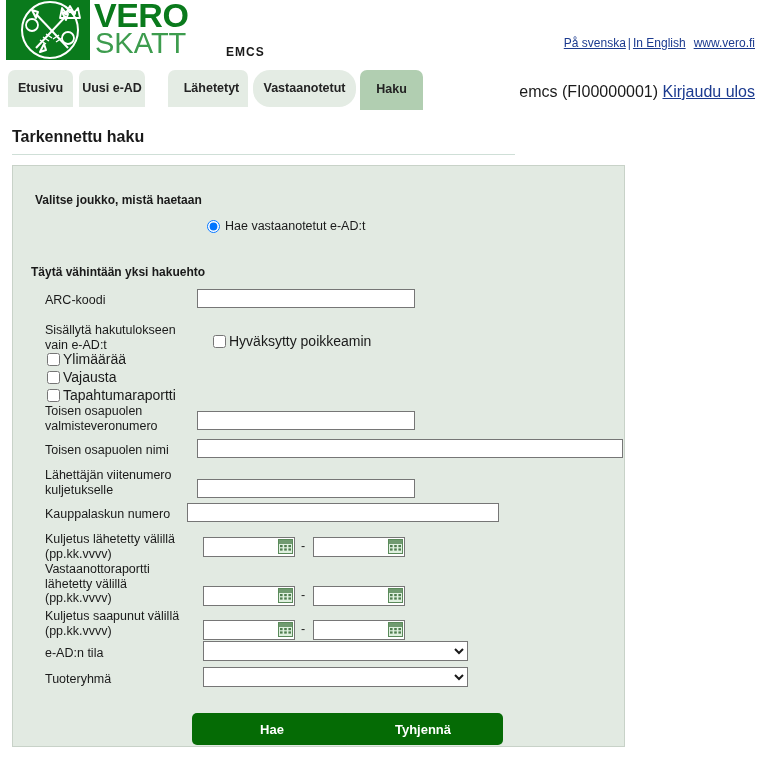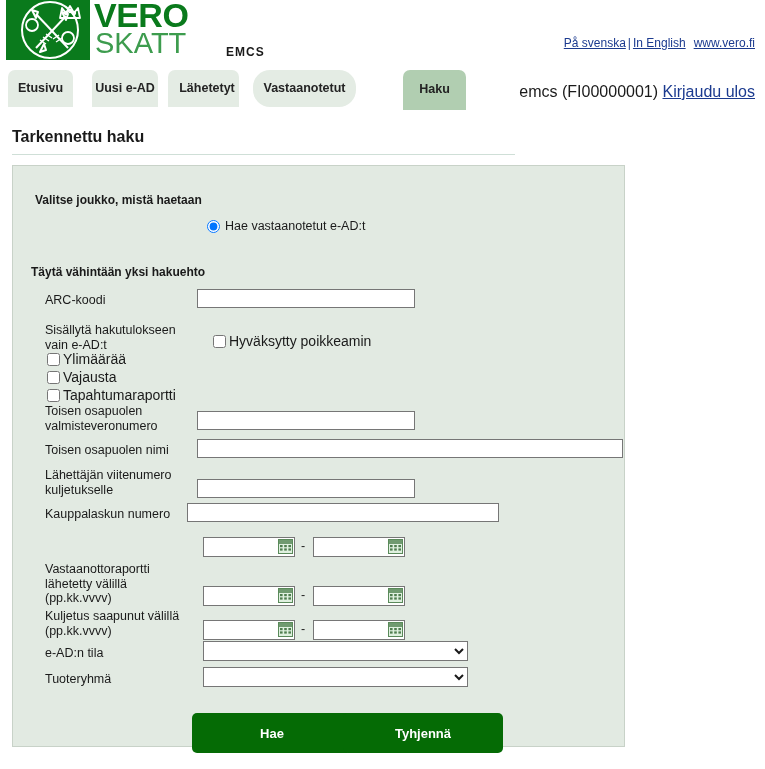--- a/index.html
+++ b/index.html
@@ -281,21 +281,21 @@
   }
   .dash {
     position: absolute;
     font-size: 12.5px;
     color: #1a1a1a;
   }
 
   
   .btn {
     position: absolute;
-    height: 40px;
+    height: 32px;
     background: #056b05;
     color: #ffffff;
     border: none;
     border-radius: 5px;
     font-family: "Liberation Sans", sans-serif;
     font-size: 13px;
     font-weight: bold;
     cursor: pointer;
     text-align: center;
   }
@@ -352,24 +352,24 @@
   </div>
 
   <div class="user-row">
     <span>emcs (FI00000001)</span>
     <a href="#">Kirjaudu ulos</a>
   </div>
 </div>
 
 <div class="tabbar">
   <div class="tab" style="left:8px; width:65px;">Etusivu</div>
-  <div class="tab" style="left:92px; width:66px;">Uusi e-AD</div>
-  <div class="tab" style="left:168px; width:71px;padding-left:7px;">Lähetetyt</div>
+  <div class="tab" style="left:79px; width:66px;">Uusi e-AD</div>
+  <div class="tab" style="left:168px; width:80px;padding-left:7px;">Lähetetyt</div>
   <div class="tab" style="left:253px; width:103px;border-radius:17px;">Vastaanotetut</div>
-  <div class="tab active" style="left:360px; width:63px;margin-left:43px;">Haku</div>
+  <div class="tab active" style="left:360px; width:63px;">Haku</div>
 </div>
 <div class="tabline"></div>
 
 <div class="page-title">Tarkennettu haku</div>
 <div class="title-rule"></div>
 
 <div class="panel">
 
   <div class="legend legend-1">Valitse joukko, mistä haetaan</div>
 
@@ -412,20 +412,21 @@
 
   <div class="flabel" style="top:277px;">Toisen osapuolen nimi</div>
   <input class="ftext" type="text" style="left: 184px; top: 273px; width: 426px;" value="">
 
   <div class="flabel" style="top:302px; width:145px;">Lähettäjän viitenumero kuljetukselle</div>
   <input class="ftext" type="text" style="left: 184px; top: 313px; width: 218px;" value="">
 
   <div class="flabel" style="top:341px;">Kauppalaskun numero</div>
   <input class="ftext" type="text" style="left: 174px; top: 337px; width: 312px;" value="">
 
+  <div class="flabel" style="top:366px; width:150px;">Kuljetus lähetetty välillä (pp.kk.vvvv)</div>
   <div class="datewrap" style="left:190px; top:371px;">
     <input class="ftext" type="text" value="" style="">
     <span class="calicon">
       <svg width="15" height="15" viewBox="0 0 15 15" xmlns="http://www.w3.org/2000/svg">
         <rect x="0.5" y="0.5" width="14" height="14" fill="#dff0df" stroke="#5a8a5a"></rect>
         <rect x="1" y="1" width="13" height="4" fill="#6f9a6f"></rect>
         <g fill="#4e7d4e">
           <rect x="2" y="6" width="2.6" height="2.2"></rect>
           <rect x="6.2" y="6" width="2.6" height="2.2"></rect>
           <rect x="10.4" y="6" width="2.6" height="2.2"></rect>

